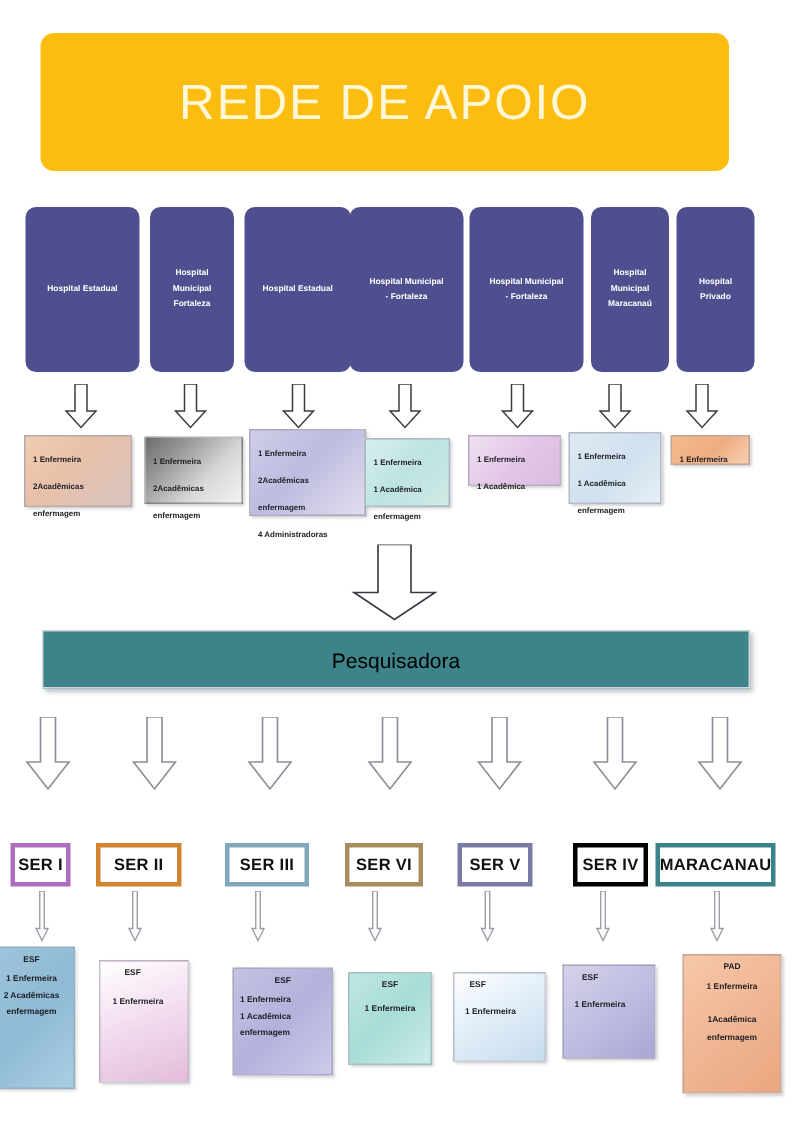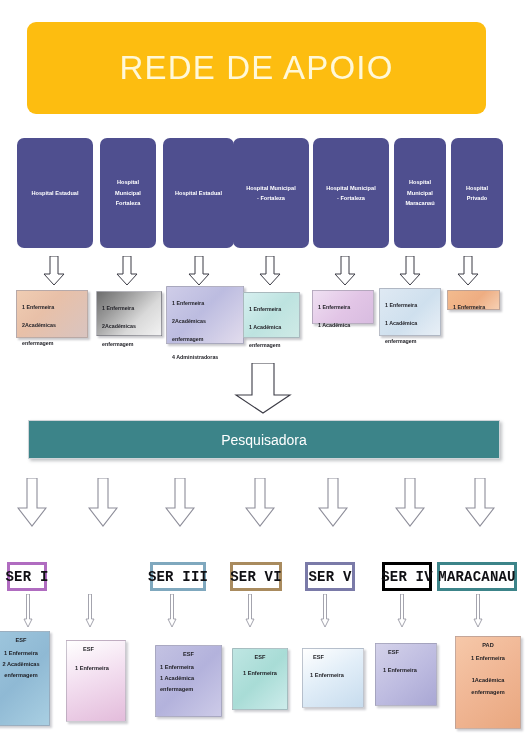--- a/index.html
+++ b/index.html
@@ -75,40 +75,39 @@
   
   .band {
     position: absolute;
     left: 28px; top: 420px;
     width: 472px; height: 39px;
     background: #3C8489;
     border: 1px solid #cfd4d8;
     box-shadow: 2px 2px 3px rgba(120,125,130,.45);
     display: flex; align-items: center; justify-content: center;
   }
-  .band .band-text { font-size: 14px; color: #ffffff; }
+  .band .band-text { font-size: 14px; color: #000000; }
 
   
   .outarrow { position: absolute; top: 478px; width: 30px; height: 50px; }
   .outarrow svg { display: block; width: 100%; height: 100%; }
 
   
   .serbox {
     position: absolute;
     top: 562px; height: 29px;
     background: #ffffff;
     display: flex; align-items: center; justify-content: center;
   }
   .serbox .s-label {
-    font-size: 14px;
+    font-size: 11px;
     font-weight: 700;
     color: #101014;
     white-space: nowrap;
     letter-spacing: .2px;
-    font-family: Liberation Mono, monospace;
   }
 
   
   .thinarrow { position: absolute; width: 10px; height: 34px; }
   .thinarrow svg { display: block; width: 100%; height: 100%; }
 
   
   .esfbox {
     position: absolute;
     border: 1px solid rgba(155,155,165,.5);
@@ -288,20 +287,23 @@
   </div>
   <div class="outarrow" style="left:465px;">
     <svg viewBox="0 0 30 50">
         <polygon points="10,0 20,0 20,30 29,30 15,48 1,30 10,30" fill="#ffffff" stroke="#8d8d99" stroke-width="1.1"></polygon>
       </svg>
   </div>
 
   <div class="serbox" style="left:7px;width:40px;border:3px solid #B06CC0;">
     <span class="s-label">SER I</span>
   </div>
+  <div class="serbox" style="left:64px;width:57px;border:3px solid #D4832F;">
+    <span class="s-label">SER II</span>
+  </div>
   <div class="serbox" style="left:150px;width:56px;border:3px solid #7FA8BE;">
     <span class="s-label">SER III</span>
   </div>
   <div class="serbox" style="left:230px;width:52px;border:3px solid #A98B5E;">
     <span class="s-label">SER VI</span>
   </div>
   <div class="serbox" style="left:305px;width:50px;border:3px solid #7A7AA8;">
     <span class="s-label">SER V</span>
   </div>
   <div class="serbox" style="left:382px;width:50px;border:3px solid #000000;">

